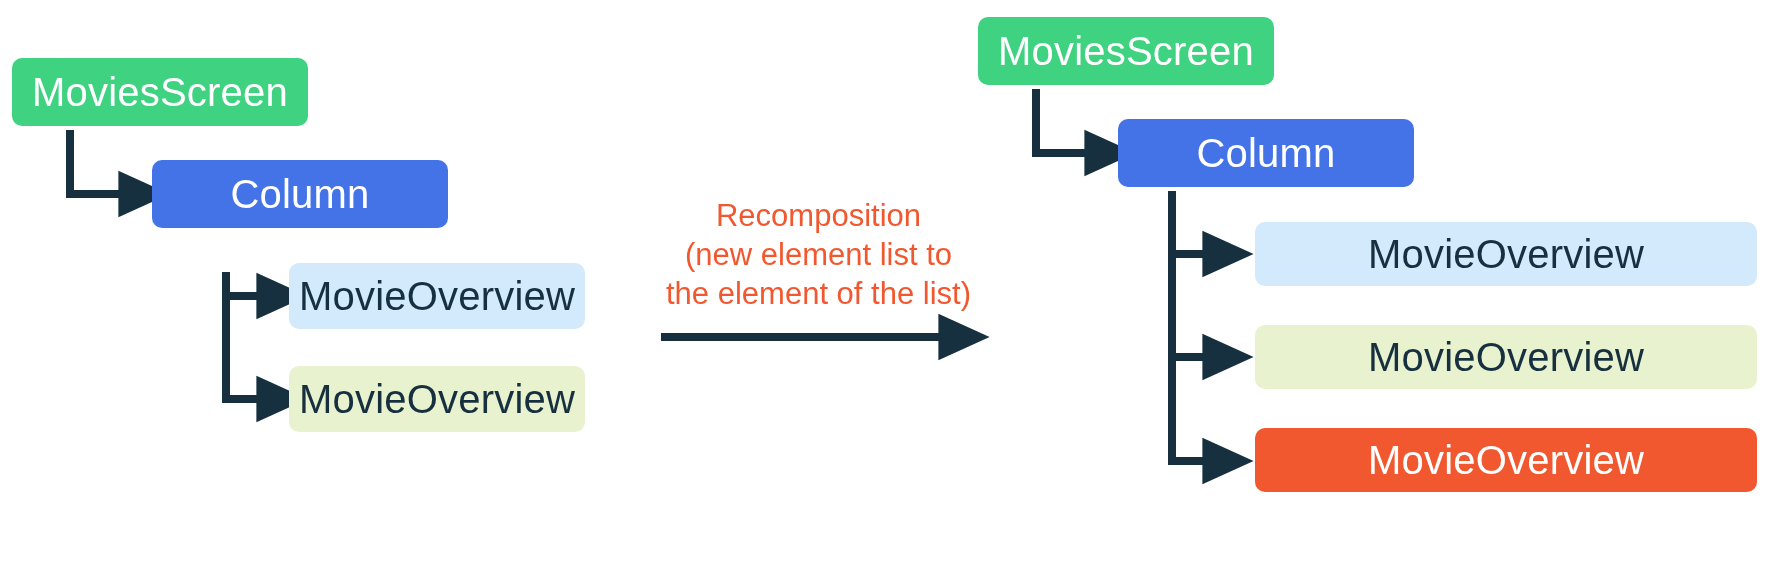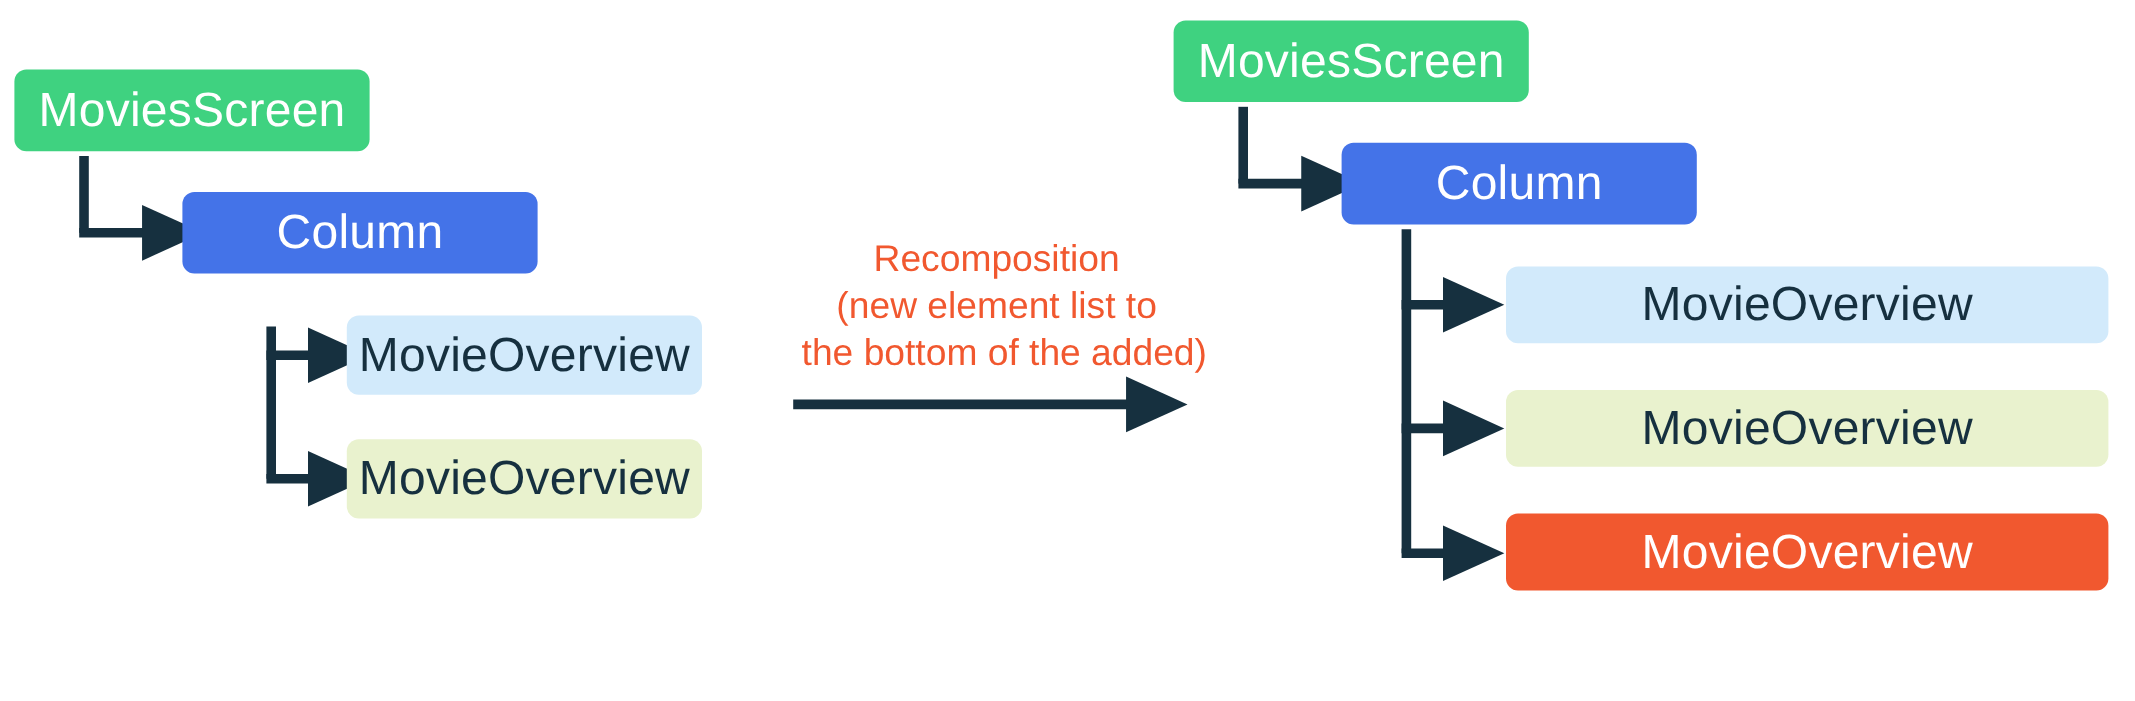--- a/index.html
+++ b/index.html
@@ -111,24 +111,24 @@
   </div>
 
   <div class="node" style="left: 289px; top: 263px; width: 296px; height: 66px; background: rgb(210, 234, 251); color: rgb(22, 48, 63);">
     <span class="node-label">MovieOverview</span>
   </div>
 
   <div class="node" style="left: 289px; top: 366px; width: 296px; height: 66px; background: rgb(233, 242, 206); color: rgb(22, 48, 63);">
     <span class="node-label">MovieOverview</span>
   </div>
 
-  <div class="transition-text" style="left: 656px; top: 196px; width: 325px; color: rgb(241, 88, 47); margin-left: 12px;">
+  <div class="transition-text" style="left: 656px; top: 196px; width: 325px; color: rgb(241, 88, 47);">
     <span class="tline">Recomposition</span>
     <span class="tline">(new element list to</span>
-    <span class="tline">the bottom of the added)</span>
+    <span class="tline">the element of the list)</span>
   </div>
 
   <div class="node" style="left: 978px; top: 17px; width: 296px; height: 68px; background: rgb(63, 210, 128); color: rgb(255, 255, 255);">
     <span class="node-label">MoviesScreen</span>
   </div>
 
   <div class="node" style="left: 1118px; top: 119px; width: 296px; height: 68px; background: rgb(68, 115, 232); color: rgb(255, 255, 255);">
     <span class="node-label">Column</span>
   </div>
 

